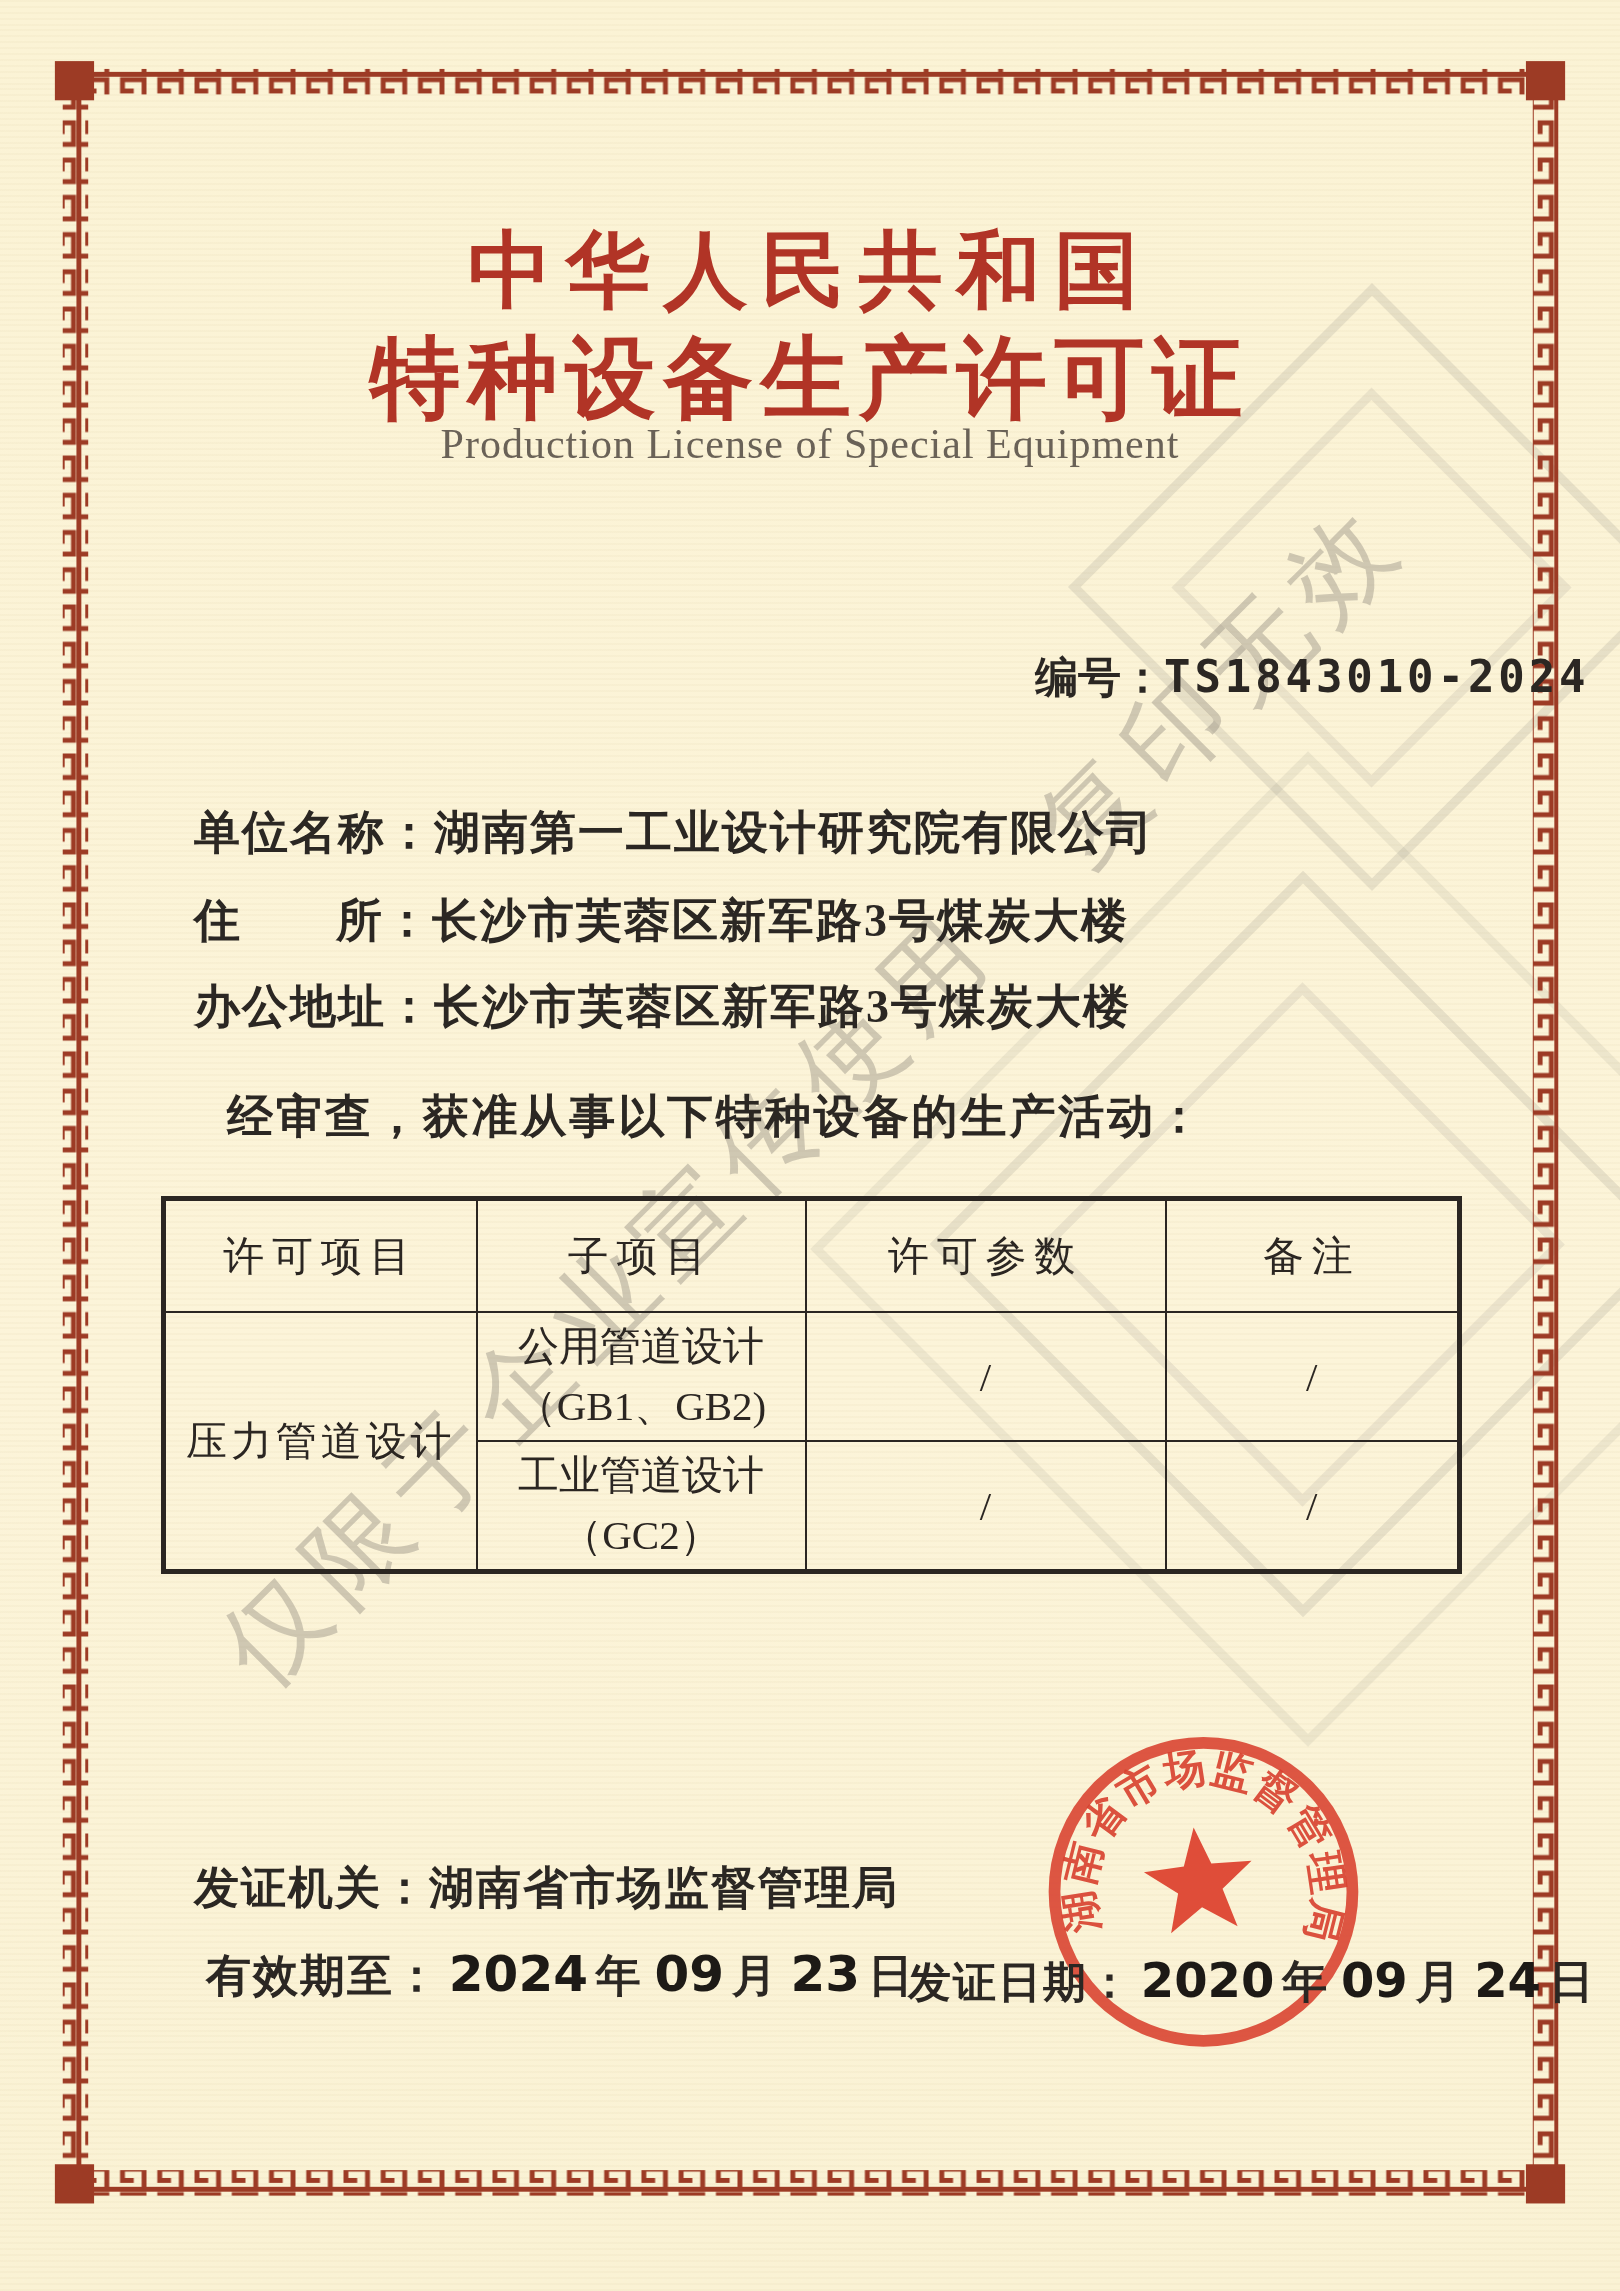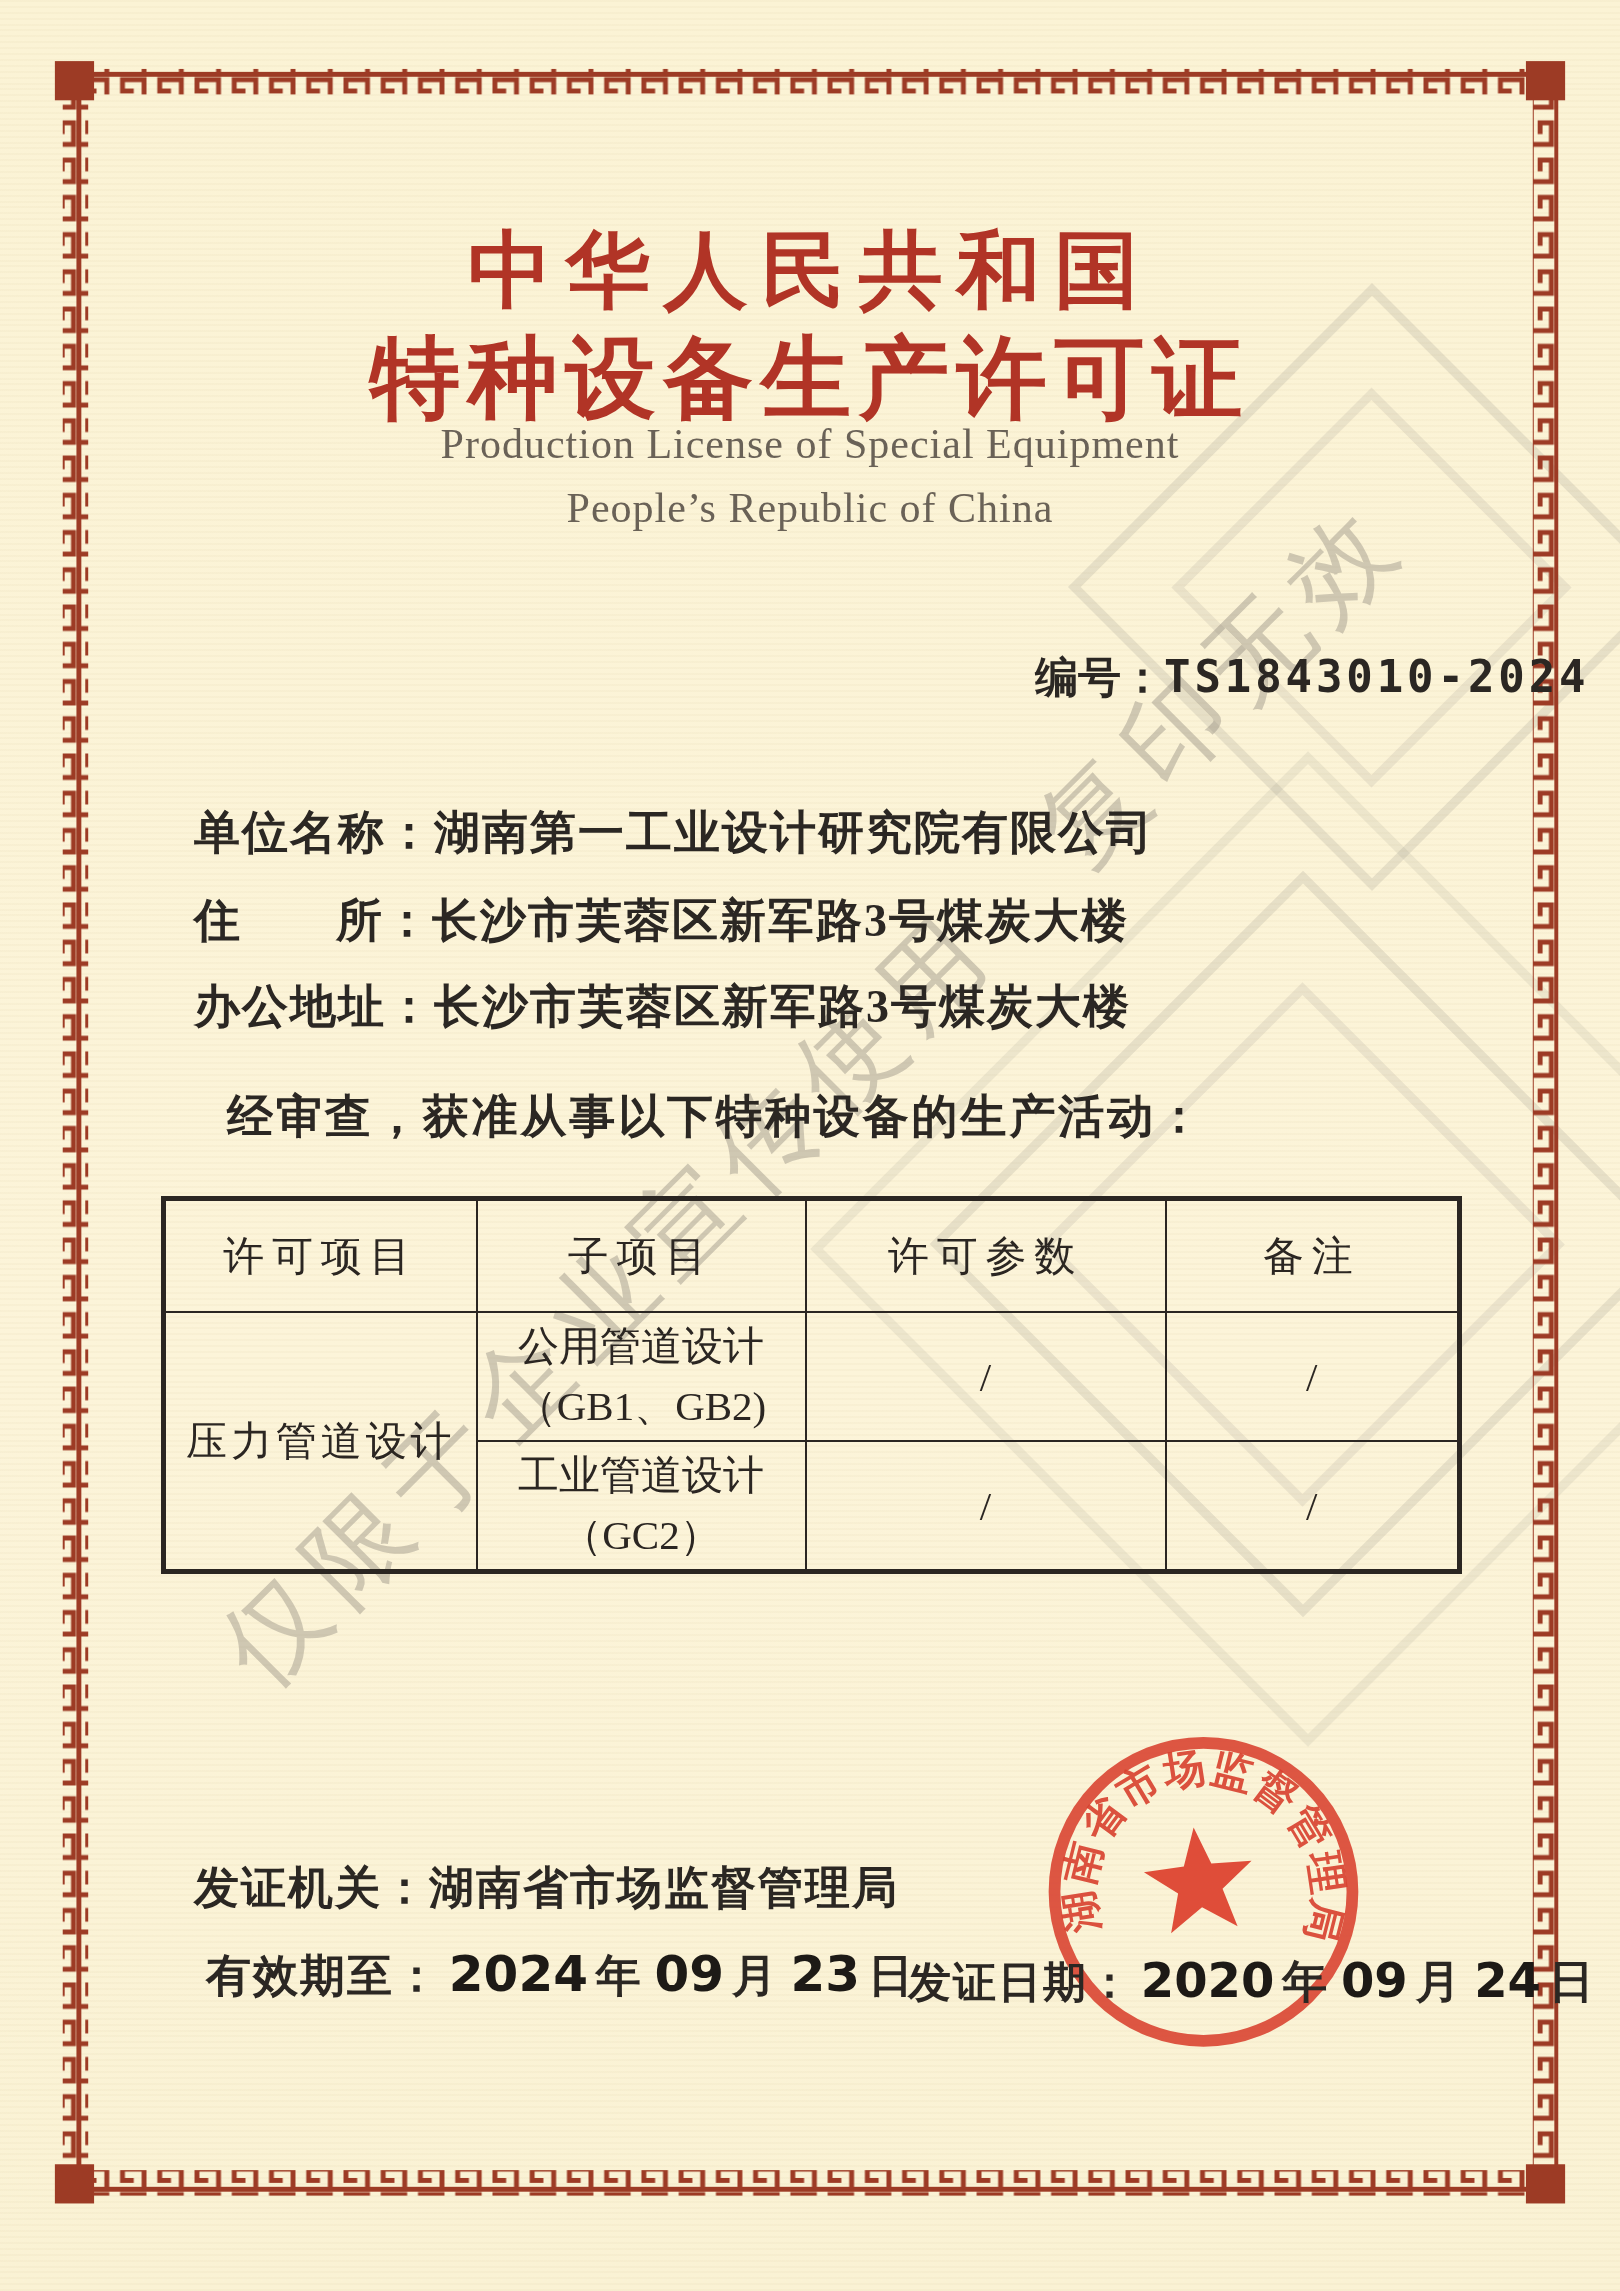--- a/index.html
+++ b/index.html
@@ -115,21 +115,20 @@
     <rect x="1557" y="62" width="40" height="40" fill="#9d3b25"></rect>
     <rect x="56" y="2208" width="40" height="40" fill="#9d3b25"></rect>
     <rect x="1557" y="2208" width="40" height="40" fill="#9d3b25"></rect>
   </svg>
 
   <div class="content">
 
     <div class="abs ctr t1">中华人民共和国</div>
     <div class="abs ctr t2">特种设备生产许可证</div>
     <div class="abs ctr en en1">Production License of Special Equipment</div>
-    <div class="abs ctr en en2">People’s Republic of China</div>
 
     <div class="abs serial">
       <span>编号：</span><span class="val">TS1843010-2024</span>
     </div>
 
     <div class="abs iline i1">
       <span>单位名称：</span><span>湖南第一工业设计研究院有限公司</span>
     </div>
     <div class="abs iline i2">
       <span class="gapA">住</span><span>所：</span><span>长沙市芙蓉区新军路3号煤炭大楼</span>

